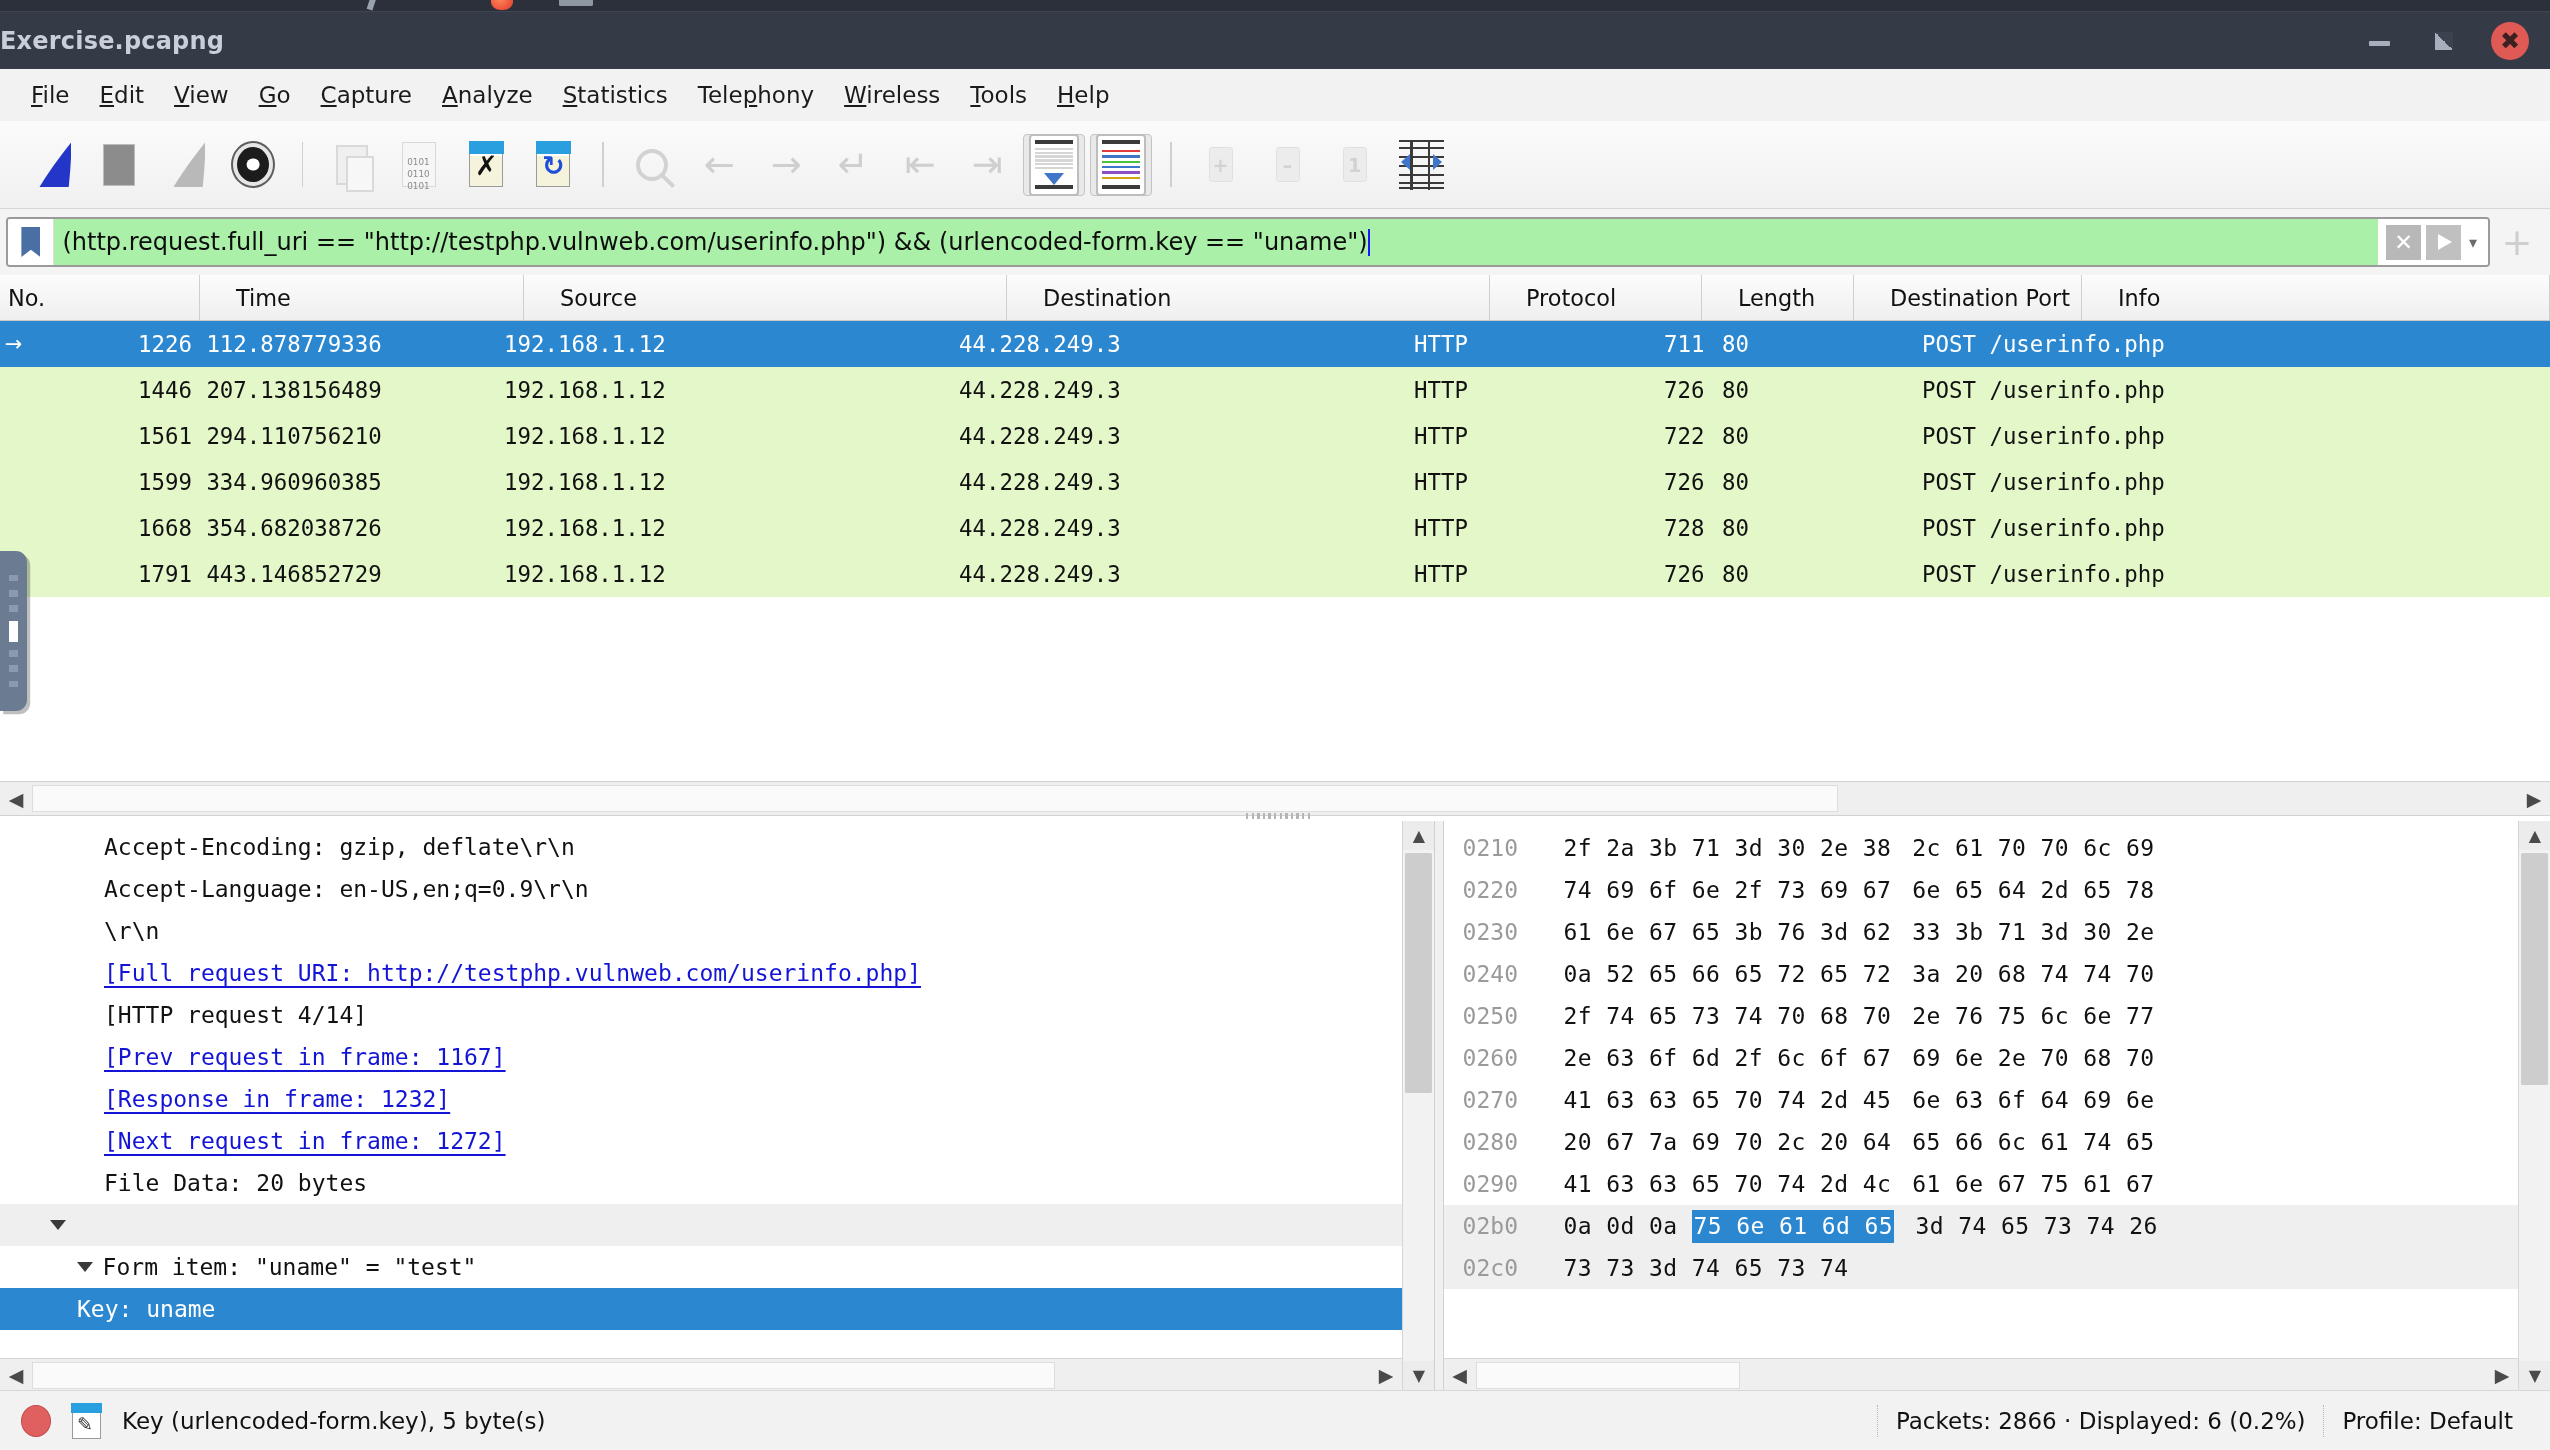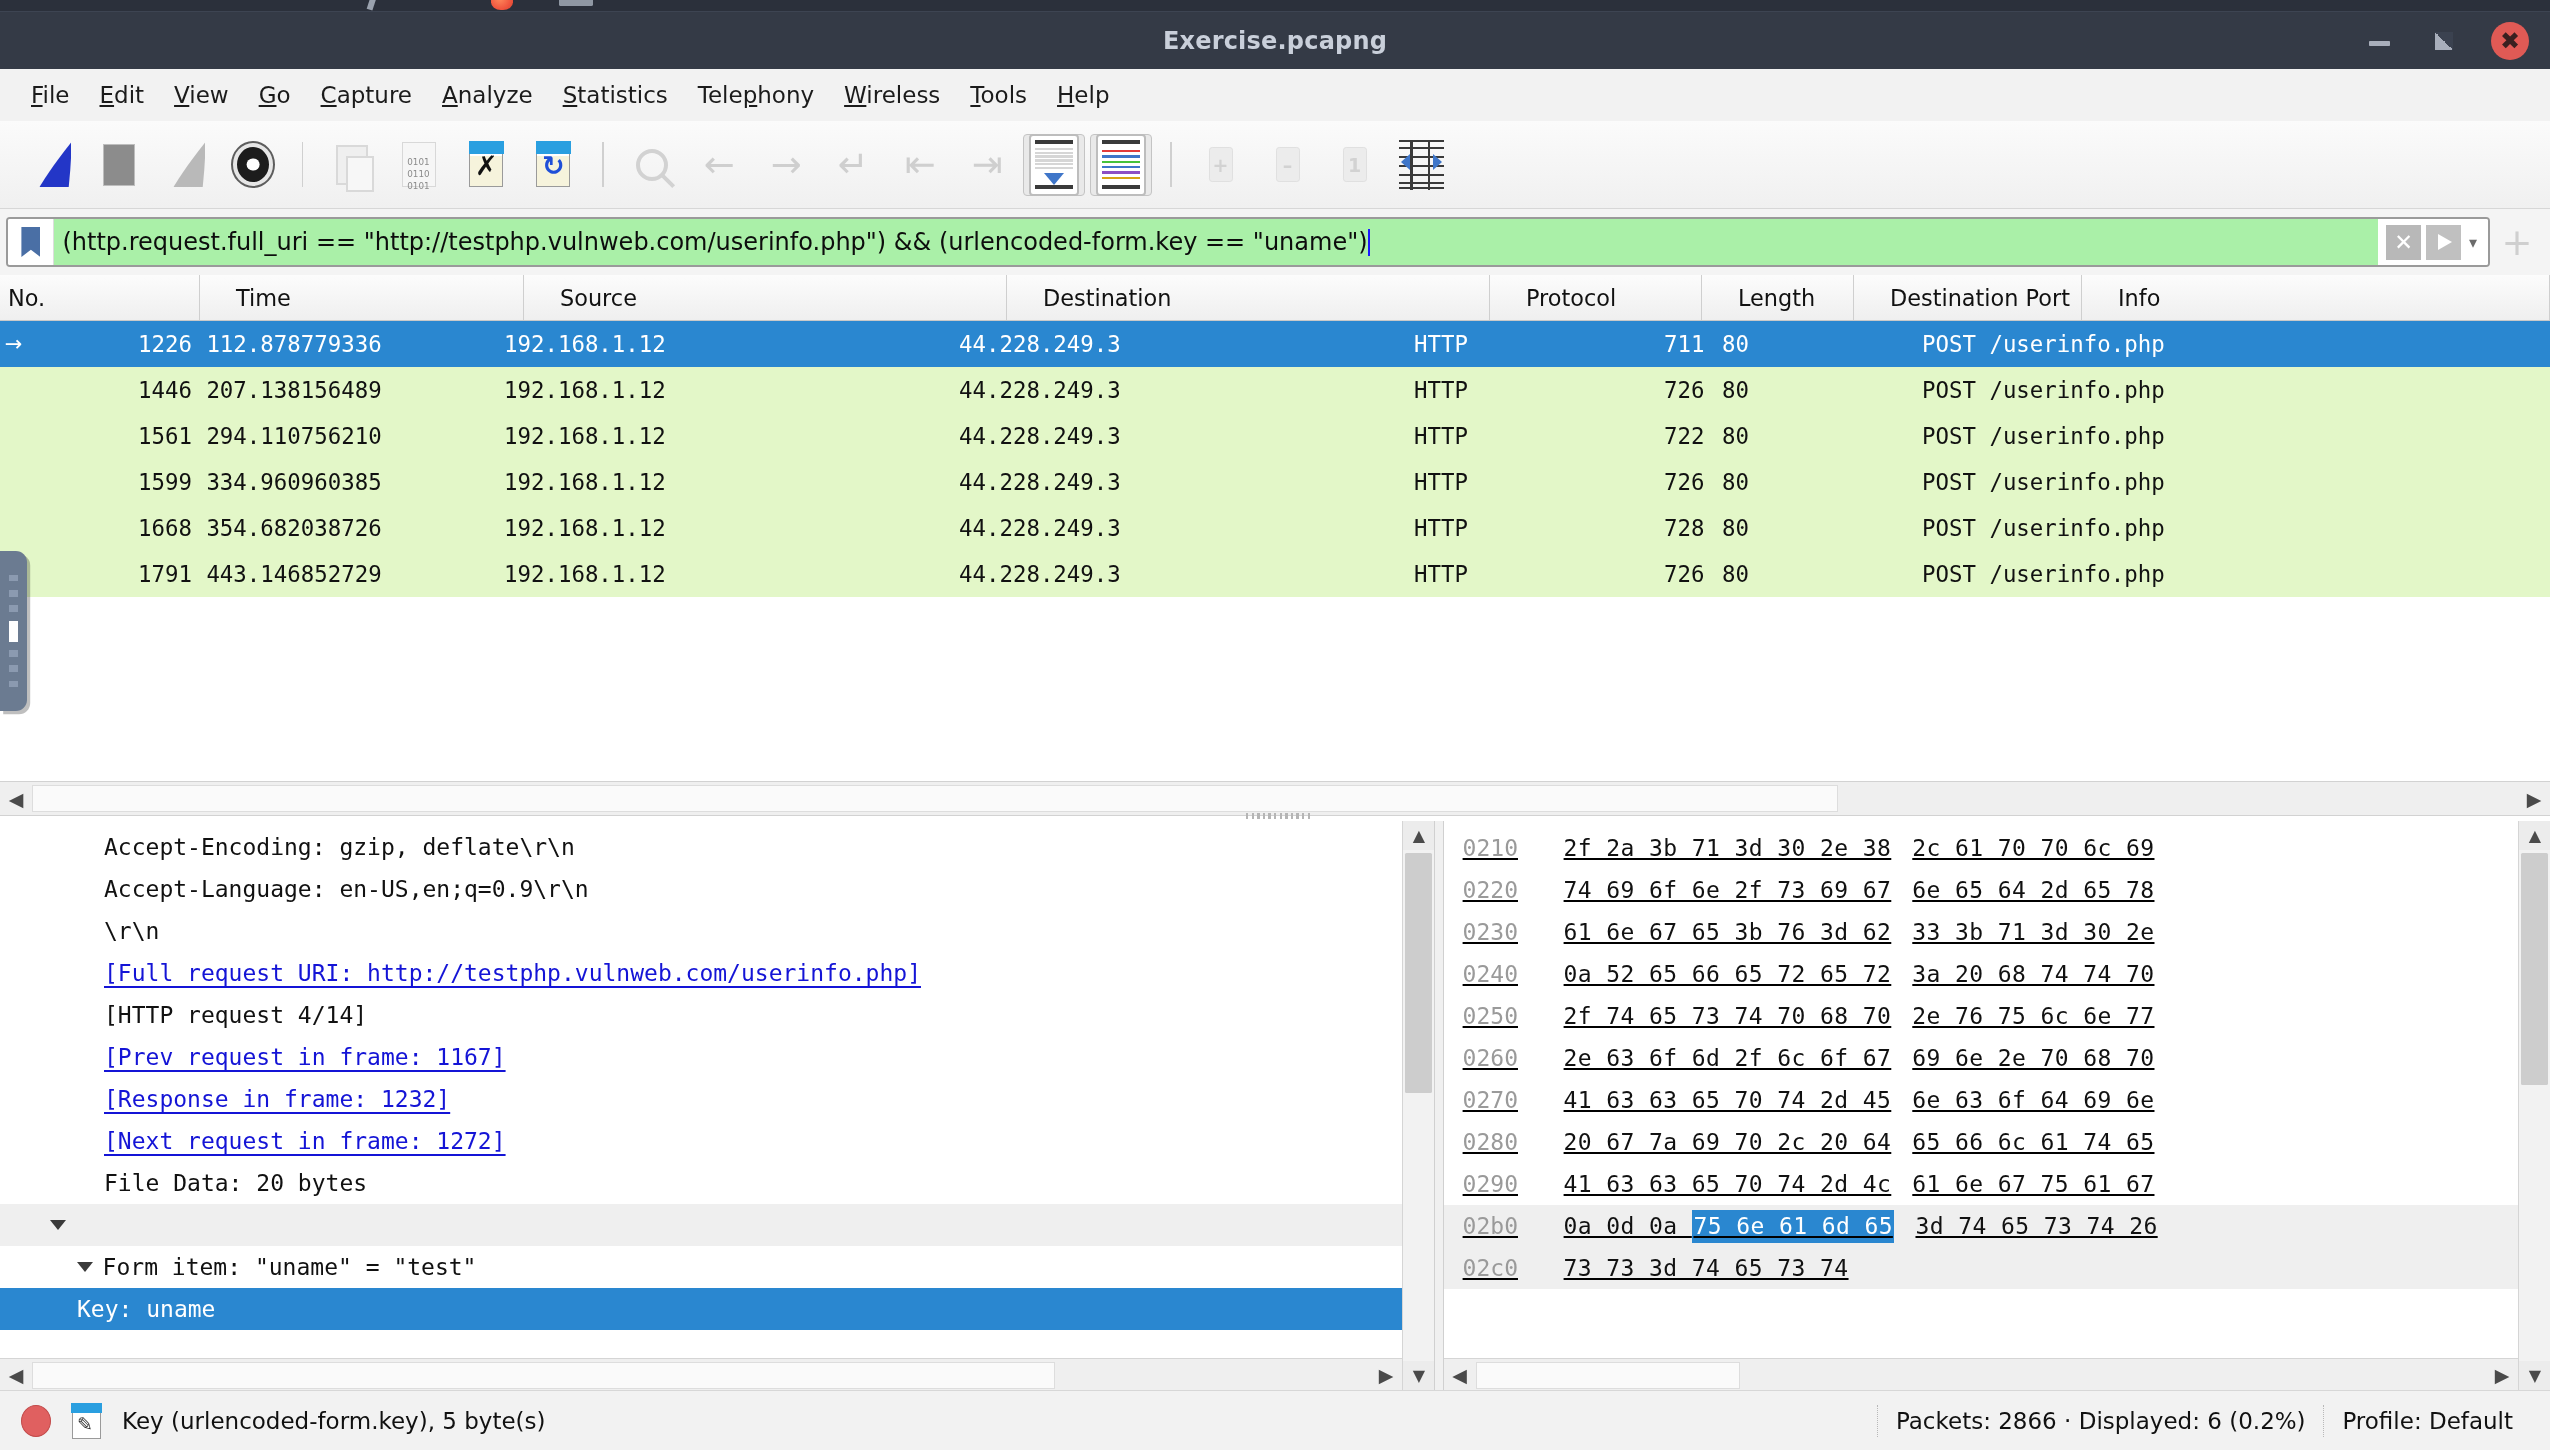--- a/index.html
+++ b/index.html
@@ -26,21 +26,21 @@
   }
   .desk-ico.pin {
     left: 369px; top: -6.4px; width: 5.6px; height: 16px; background: #9aa2ae; transform: rotate(18deg);
   }
 
   
   .titlebar {
     position: absolute; left: 0; top: 11.2px; width: 2550px; height: 58px;
     background: #343a46;
     border-top: 0.8px solid #3d4452;
-    display: flex; align-items: center; justify-content: center;
+    display: flex; align-items: center; justify-content: flex-start;
   }
   .title-text {
     color: #c9cfda; font-size: 24px; font-weight: bold; letter-spacing: 0.2px;
     font-family: "DejaVu Sans", "Liberation Sans", sans-serif;
   }
   .win-ctrls { position: absolute; right: 21px; top: 0; height: 58px; display: flex; align-items: center; gap: 30px; }
   .wc { width: 34px; height: 34px; position: relative; cursor: pointer; }
   .wc-min::after {
     content: ""; position: absolute; left: 6.4px; top: 17px; width: 21px; height: 4.8px;
     background: #a8aebb; border-radius: 0.8px;
@@ -276,21 +276,21 @@
   }
   .pvs-up { top: 0; } .pvs-dn { bottom: 0; }
   .pvs-thumb { position: absolute; left: 2.4px; width: 27px; background: #cdcdcd; border-radius: 1.6px; }
 
   .detail-hscroll {
     position: absolute; left: 0; bottom: 0; width: 1402px; height: 32px; background: #efefef;
     border-top: 0.8px solid #d5d5d5; display: flex; align-items: center;
   }
   .pane-divider { width: 9.6px; background: #f0f0f0; border-left: 0.8px solid #d0d0d0; border-right: 0.8px solid #d0d0d0; }
 
-  .hex-pane { flex: 1; background: #fff; position: relative; overflow: hidden; text-decoration: underline; }
+  .hex-pane { flex: 1; background: #fff; position: relative; overflow: hidden; }
   .hex-rows { padding-top: 6.4px; }
   .hex-row {
     height: 42px; display: flex; align-items: center; font-size: 23px;
     font-family: "DejaVu Sans Mono", "Liberation Mono", monospace; white-space: nowrap;
   }
   .hex-row.shaded { background: #efefef; }
   .hex-off { width: 120px; color: #9a9a9a; padding-left: 19px; flex: none; }
   .hex-bytes { color: #111; letter-spacing: 0.4px; }
   .hex-bytes .gap { display: inline-block; width: 21px; }
   .hx-sel { background: #2a87d0; color: #fff; padding: 3.2px 1.6px; }

